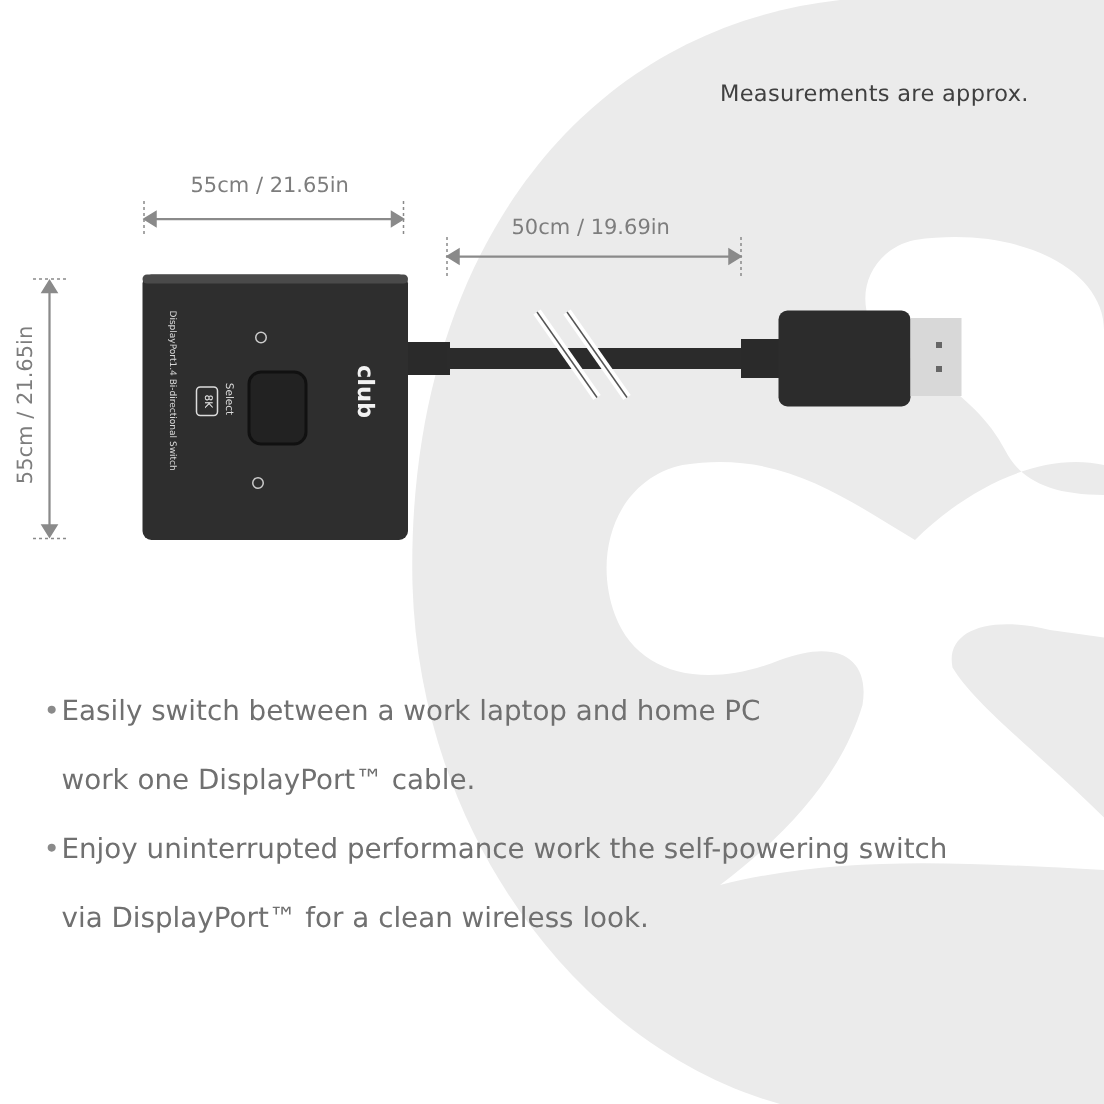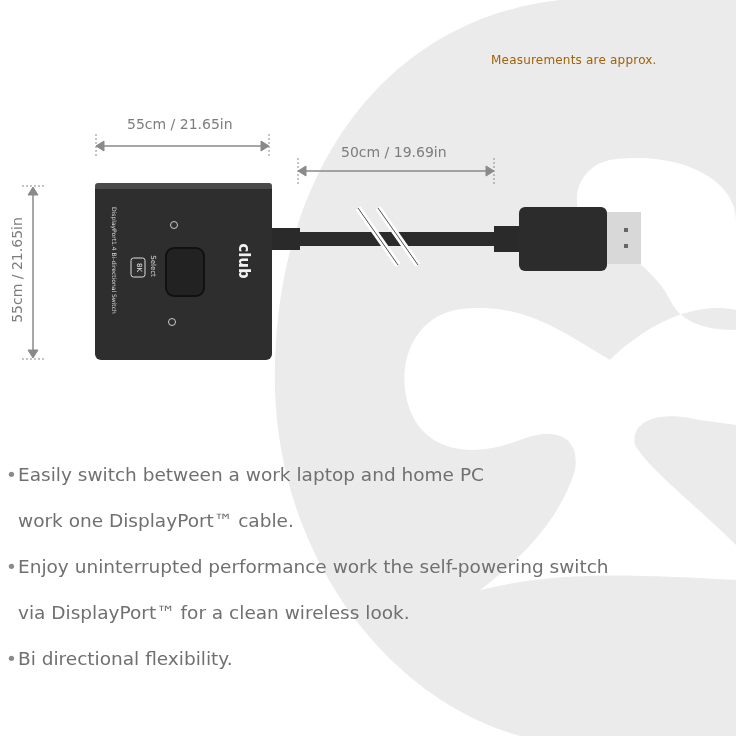--- a/index.html
+++ b/index.html
@@ -1,25 +1,25 @@
 <!DOCTYPE html>
 <html><head>
 <meta charset="utf-8">
 <style>
   html, body { margin:0; padding:0; }
   body { width:736px; height:736px; background:#ffffff; position:relative; overflow:hidden;
          font-family:"DejaVu Sans", sans-serif; color:#6b6b6b; }
   .bg-logo { position:absolute; left:0; top:0; width:736px; height:736px; }
-  .note { position:absolute; left:491px; top:53px; font-size:12px; color:#a16207; letter-spacing:0.2px; }
+  .note { position:absolute; left:480px; top:53px; font-size:15px; color:#404040; letter-spacing:0.2px; }
   .dim-label { position:absolute; font-size:14px; color:#7d7d7d; }
   .dim-v-label { position:absolute; left:-38px; top:262px; width:110px; font-size:14px; color:#7d7d7d;
                  transform:rotate(-90deg); transform-origin:center; text-align:center; white-space:nowrap; }
   .diagram { position:absolute; left:0; top:0; width:736px; height:736px; }
   .bullets { position:absolute; left:6px; top:452px; margin:0; padding:0; list-style:none; }
-  .bullets li { font-size:18.5px; color:#707070; line-height:46px; white-space:nowrap; }
+  .bullets li { font-size:18.5px; color:#707070; line-height:46px; white-space:nowrap;margin-left:23px; }
   .bullets .dot { display:inline-block; width:12px; color:#8a8a8a; }
   .bullets .cont { padding-left:12px; display:block; }
   .device-text { position:absolute; font-size:6px; color:#d8d8d8; transform:rotate(90deg); transform-origin:left top; white-space:nowrap; }
   .brand { position:absolute; left:226px; top:252px; font-size:15px; font-weight:bold; color:#f2f2f2;
            transform:rotate(90deg); transform-origin:center; }
   .badge { position:absolute; left:128px; top:260px; width:18px; height:13px; border:1px solid #ddd; border-radius:3px;
            font-size:7px; color:#eee; text-align:center; line-height:13px; transform:rotate(90deg); }
   .select-label { position:absolute; left:142px; top:262px; font-size:7px; color:#ddd; transform:rotate(90deg); }
 </style>
 </head>
@@ -80,14 +80,13 @@
 <div class="dim-v-label">55cm / 21.65in</div>
 
 <div class="device-text" style="left:118px;top:207px;">DisplayPort1.4 Bi-directional Switch</div>
 <div class="badge">8K</div>
 <div class="select-label">Select</div>
 <div class="brand">club</div>
 
 <ul class="bullets">
   <li><span class="dot">•</span><span>Easily switch between a work laptop and home PC</span><span class="cont">work one DisplayPort™ cable.</span></li>
   <li><span class="dot">•</span><span>Enjoy uninterrupted performance work the self-powering switch</span><span class="cont">via DisplayPort™ for a clean wireless look.</span></li>
-  <li><span class="dot">•</span><span>Bi directional flexibility.</span></li>
 </ul>
 
 </body></html>

